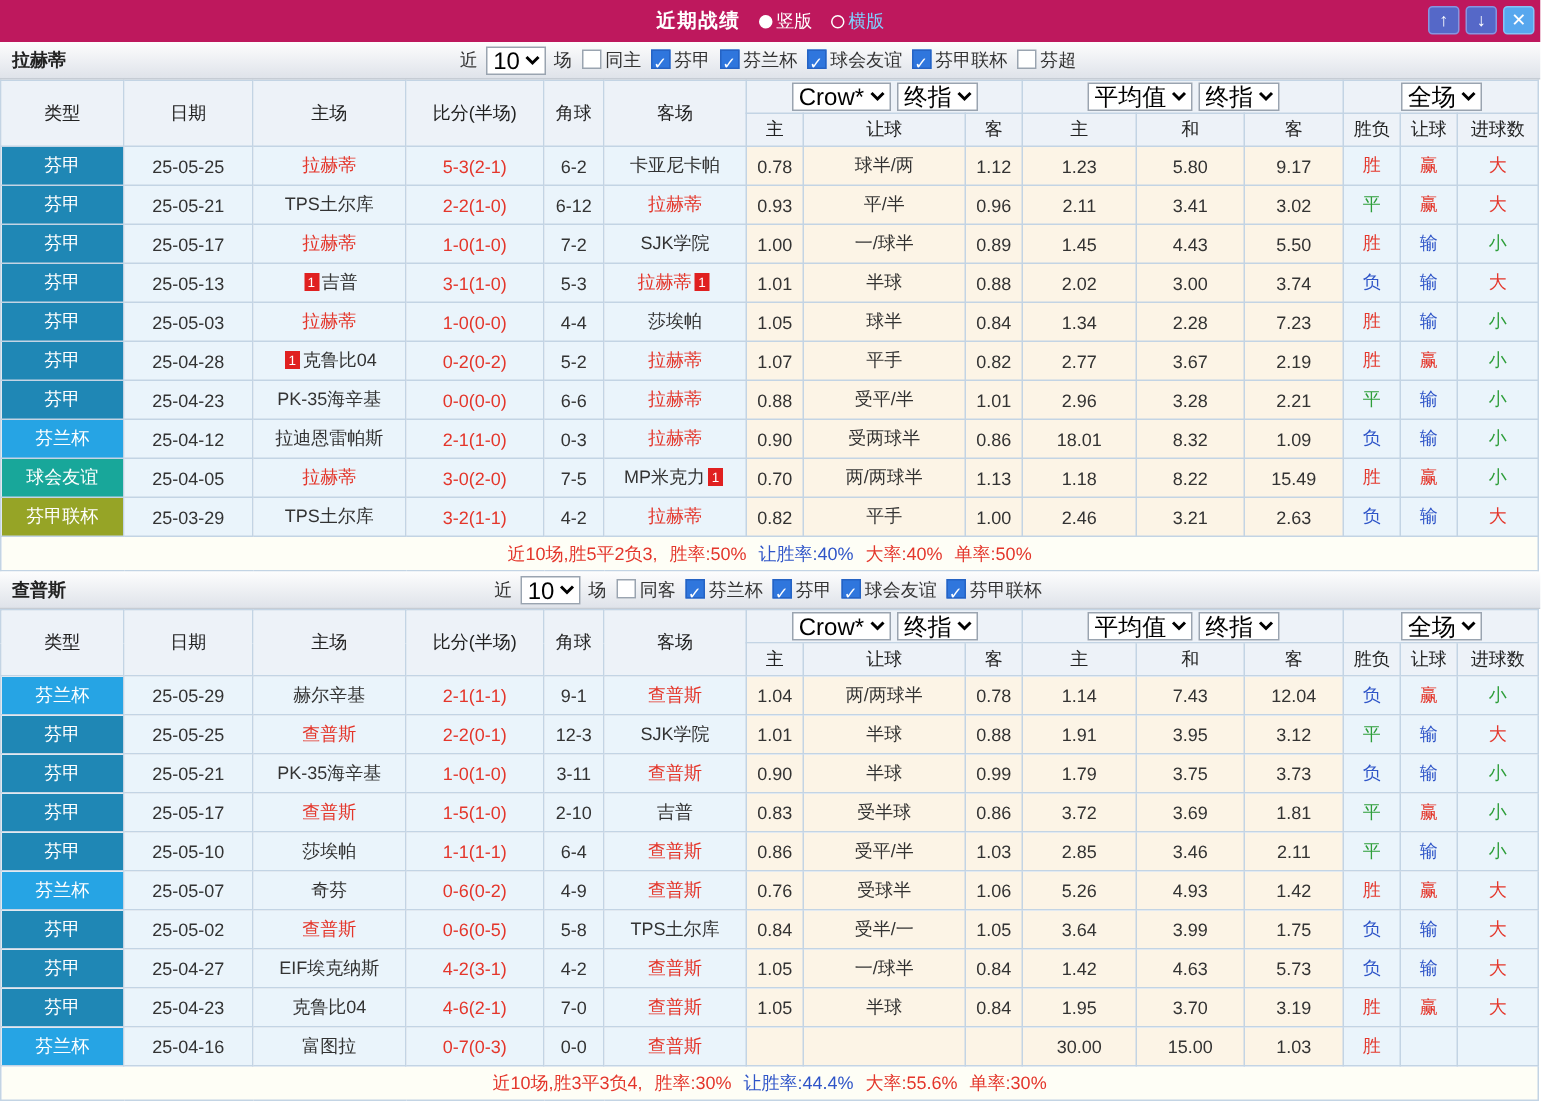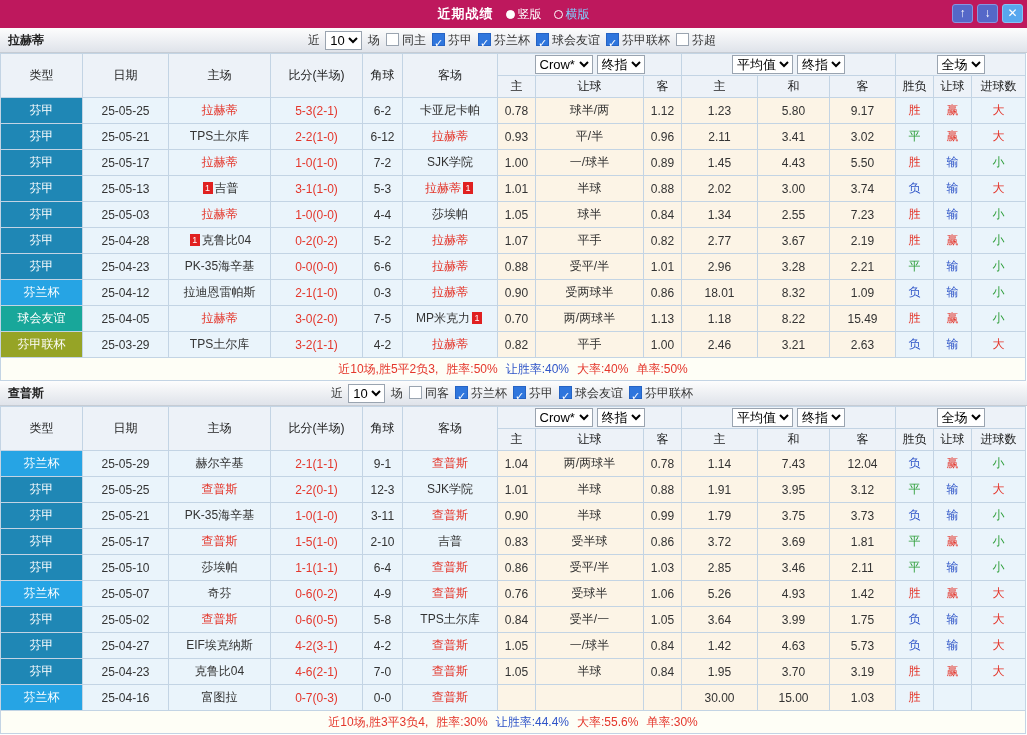--- a/index.html
+++ b/index.html
@@ -17,21 +17,21 @@
   .rlab.w { color:#fff; }
   .rlab.c { color:#7ED0FF; }
   .tb-btns { position:absolute; right:4px; top:4px; line-height:18px; }
   .tbtn { display:inline-block; width:21px; height:19px; line-height:17px; text-align:center; color:#fff; border-radius:3px; margin-left:4px; cursor:pointer; font-size:12px; font-weight:bold; }
   .tbtn.up, .tbtn.down { background:#5568C8; border:1px solid #8695E0; }
   .tbtn.close { background:#57A7EE; border:1px solid #85C3F5; }
   
   .section-bar { position:relative; height:25px; line-height:24px; background:linear-gradient(#FDFDFD,#DFE3EA); border-bottom:1px solid #C6CCD4; text-align:center; }
   .team { position:absolute; left:8px; top:0; font-weight:bold; color:#222; }
   .filters { white-space:nowrap; }
-  select { font-size:13px; height:19px; border:1px solid #9AA4B0; background:#fff; margin:0 2px; vertical-align:middle; }
+  select { font-size:16px; height:19px; border:1px solid #9AA4B0; background:#fff; margin:0 2px; vertical-align:middle; }
   .cb-item { display:inline-block; margin:0 3px; cursor:pointer; }
   .cb { display:inline-block; width:13px; height:13px; border:1px solid #9AA4B0; background:#fff; vertical-align:-2px; margin-right:3px; position:relative; }
   .cb.on { background:#2F76DD; border-color:#2563C4; }
   .cb.on::after { content:"\2713"; position:absolute; left:1px; top:-3px; color:#fff; font-size:11px; font-weight:bold; }
   
   table.grid { width:877px; border-collapse:collapse; table-layout:fixed; }
   .grid th, .grid td { border:1px solid #C3D4E4; text-align:center; overflow:hidden; white-space:nowrap; padding:0 1px; }
   .grid thead tr { height:22px; }
   .grid thead th { background:#EDF2F8; font-weight:normal; color:#222; }
   .grid tbody td { height:26px; background:#EAF4FB; }
@@ -196,21 +196,21 @@
           <td class="tp tp-fj">芬甲</td>
           <td>25-05-03</td>
           <td><span class="t-red">拉赫蒂</span></td>
           <td class="c-score">1-0(0-0)</td>
           <td>4-4</td>
           <td><span>莎埃帕</span></td>
           <td class="warm">1.05</td>
           <td class="warm">球半</td>
           <td class="warm">0.84</td>
           <td class="warm">1.34</td>
-          <td class="warm">2.55</td>
+          <td class="warm">2.28</td>
           <td class="warm">7.23</td>
           <td class="c-red">胜</td>
           <td class="c-blue">输</td>
           <td class="c-green">小</td>
         </tr>
 
         <tr>
           <td class="tp tp-fj">芬甲</td>
           <td>25-04-28</td>
           <td><span class="card">1</span><span>克鲁比04</span></td>

